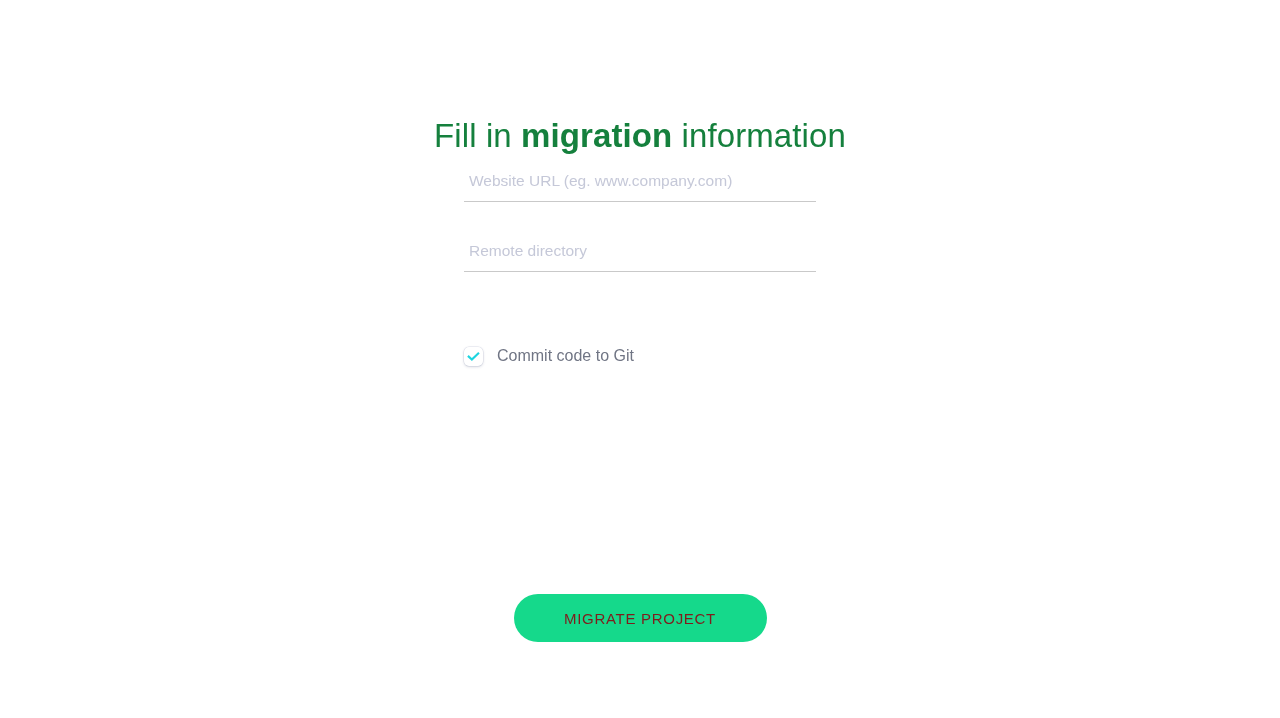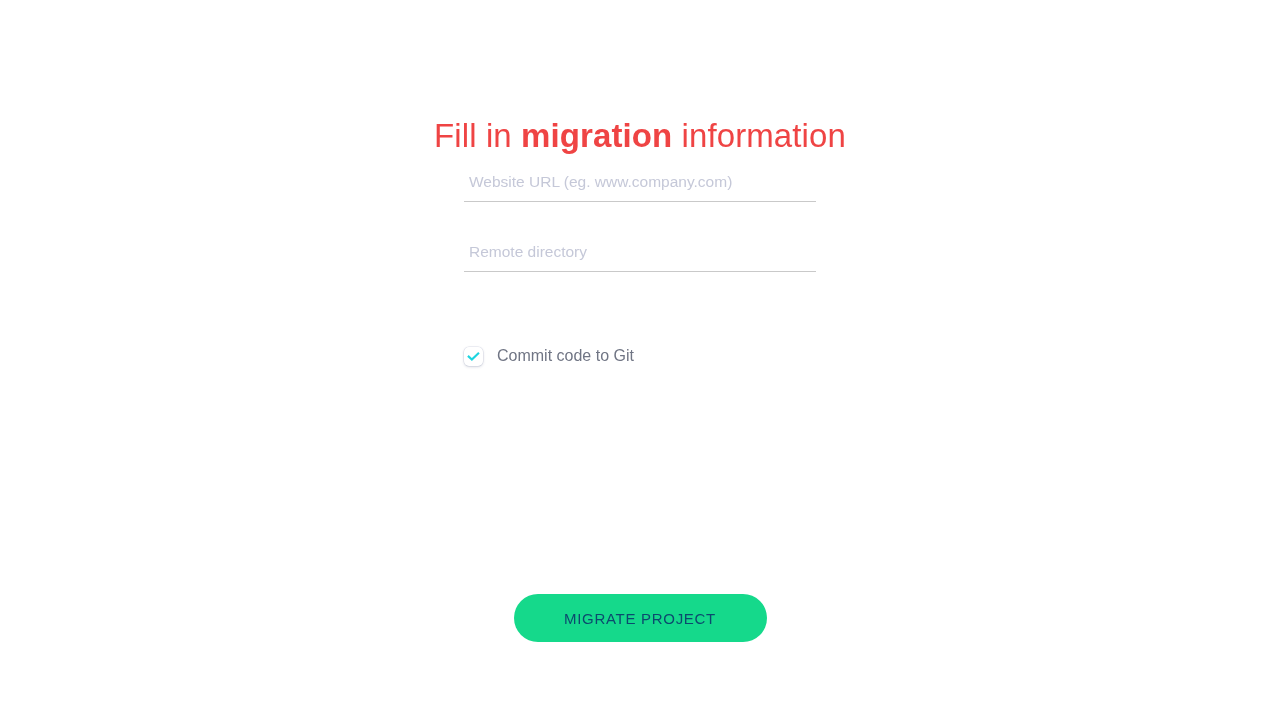--- a/index.html
+++ b/index.html
@@ -25,21 +25,21 @@
   
   .page-title {
     position: absolute;
     top: 92px;
     left: 0;
     width: 1280px;
     text-align: center;
     font-size: 33px;
     line-height: 44px;
     font-weight: 400;
-    color: #ef4444;
+    color: #15803d;
     letter-spacing: 0.1px;
     white-space: nowrap;
   }
   .page-title .light { font-weight: 400; }
   .page-title .strong { font-weight: 700; }
 
   
   .form {
     position: absolute;
     top: 168px;
@@ -55,21 +55,21 @@
     display: block;
     width: 352px;
     height: 34px;
     padding: 0 0 6px 5px;
     margin: 0;
     border: none;
     border-bottom: 1px solid #c9c9c9;
     background: transparent;
     outline: none;
     font-family: "Liberation Sans", sans-serif;
-    font-size: 18px;
+    font-size: 12px;
     color: #4d7c0f;
     border-radius: 0;
   }
   .field-input::placeholder {
     color: #c5c8d8;
     opacity: 1;
     font-size: 15.5px;
   }
   .field-input::-webkit-input-placeholder {
     color: #c5c8d8;
@@ -129,21 +129,21 @@
     width: 1280px;
     display: flex;
     justify-content: center;
   }
   .submit-button {
     width: 253px;
     height: 48px;
     border: none;
     border-radius: 24px;
     background: #15d98b;
-    color: #0c4a6e;
+    color: #7f1d1d;
     font-family: "Liberation Sans", sans-serif;
     font-size: 15px;
     letter-spacing: 0.7px;
     cursor: pointer;
     padding: 0;
   }
 </style>
 </head>
 <body>
 

